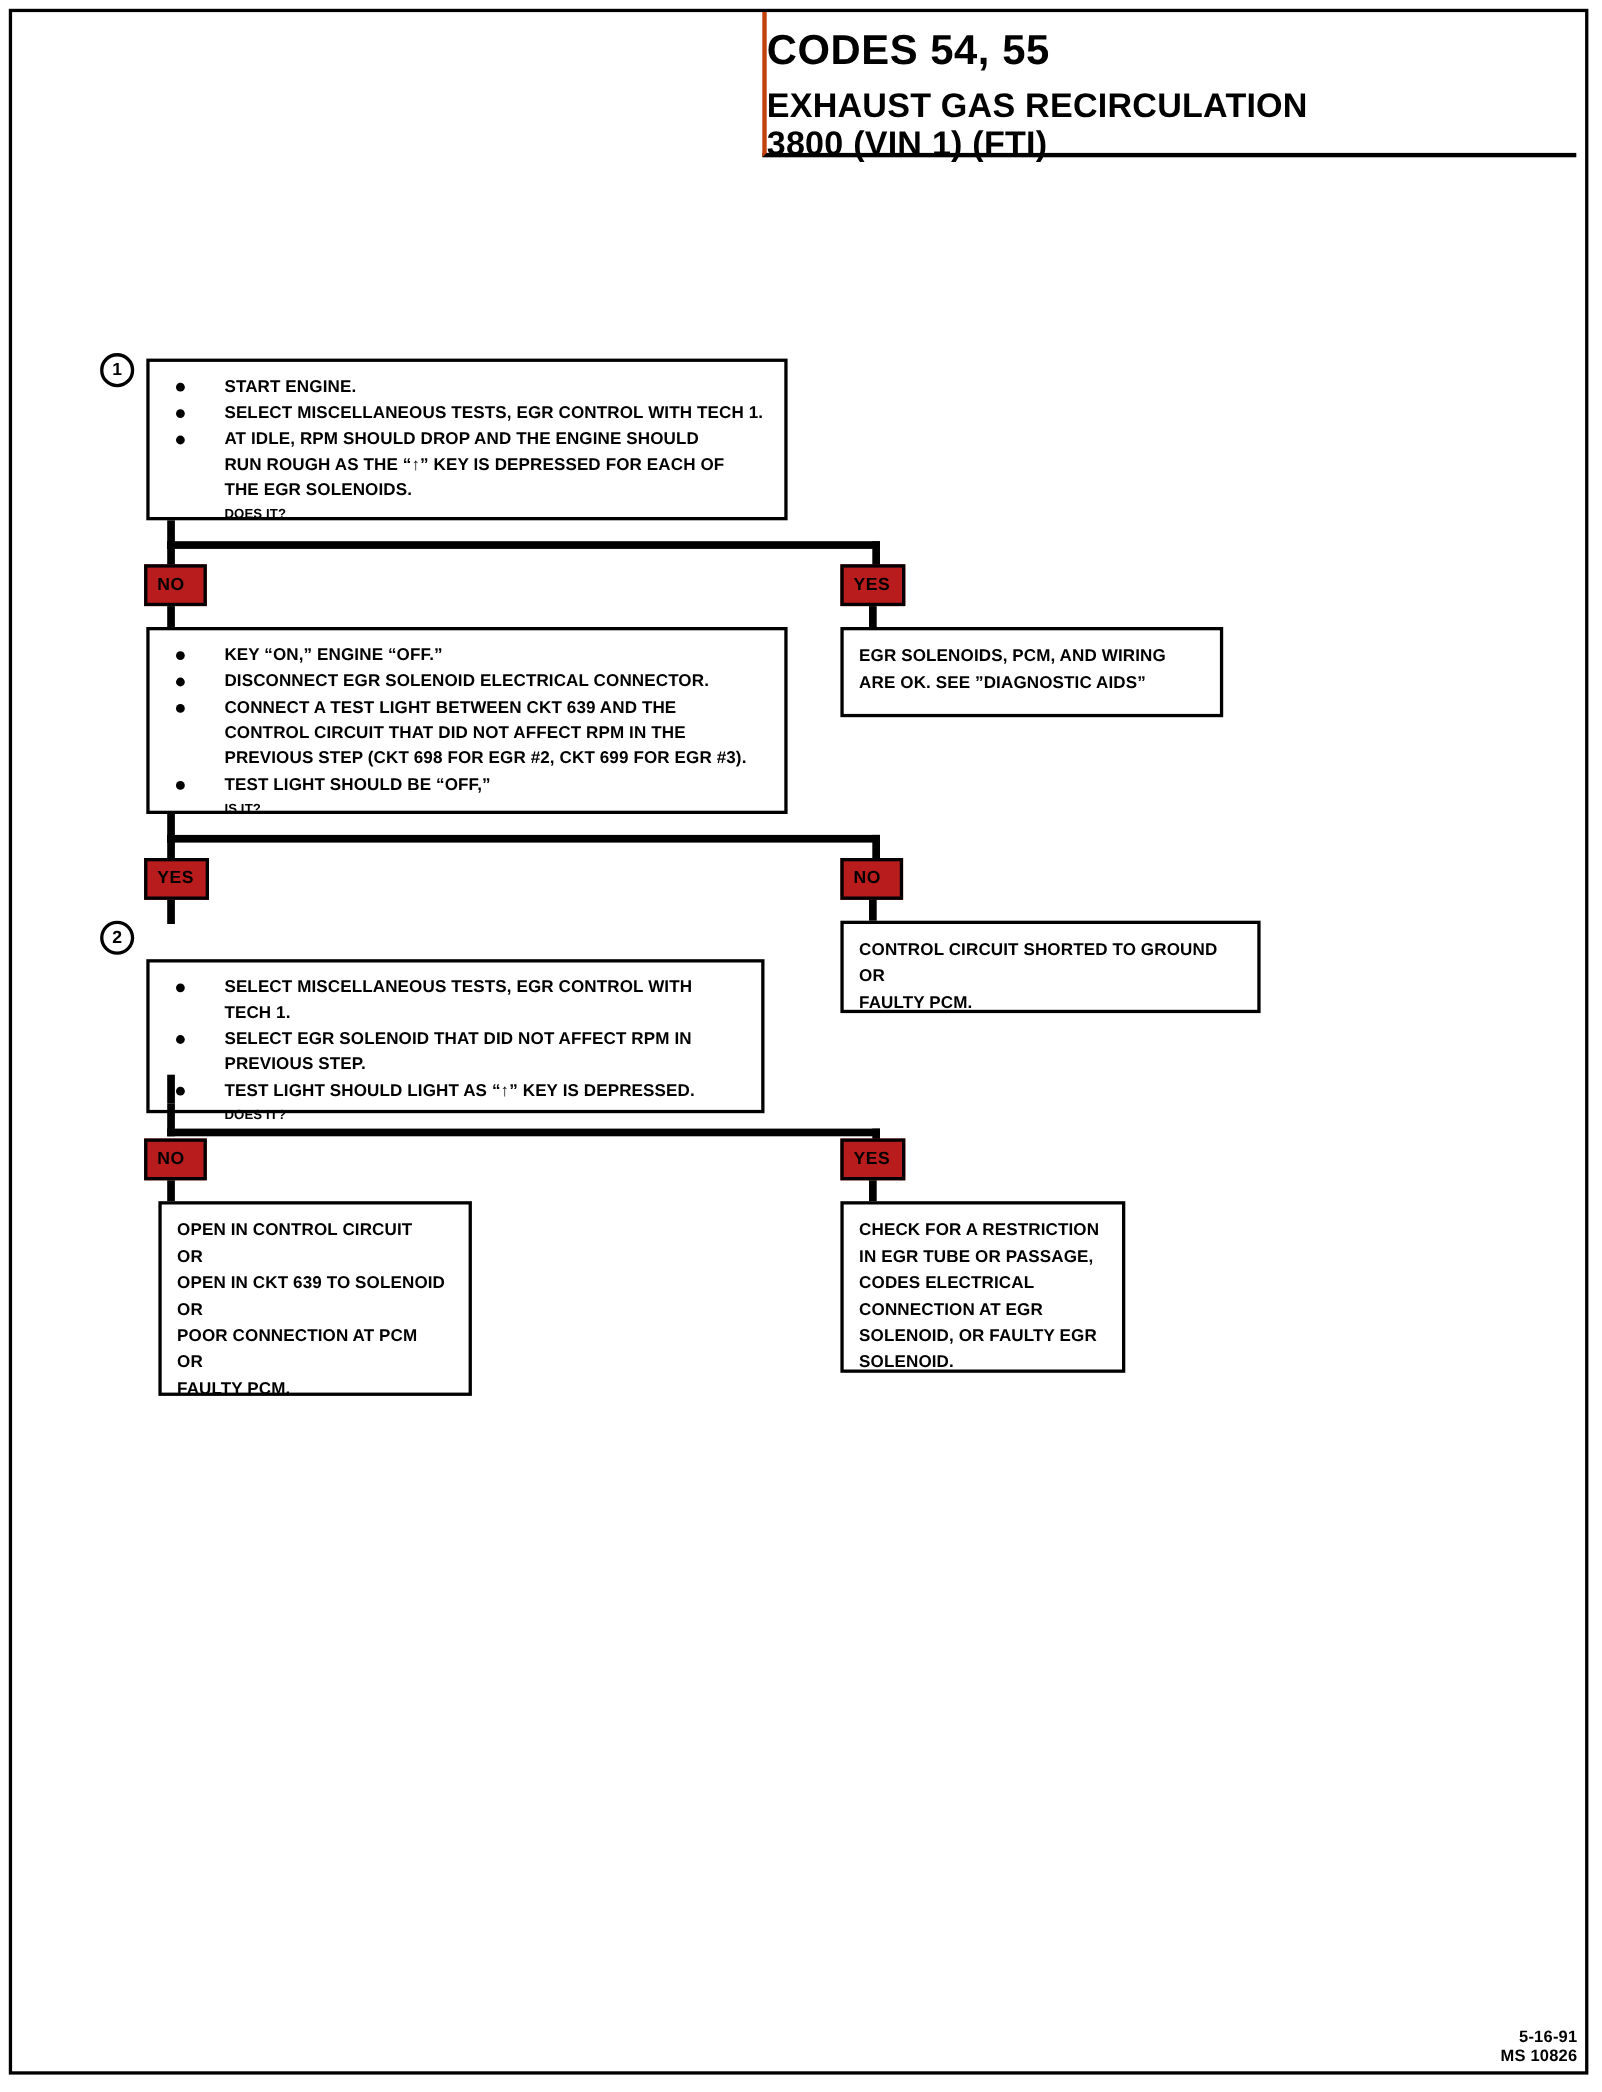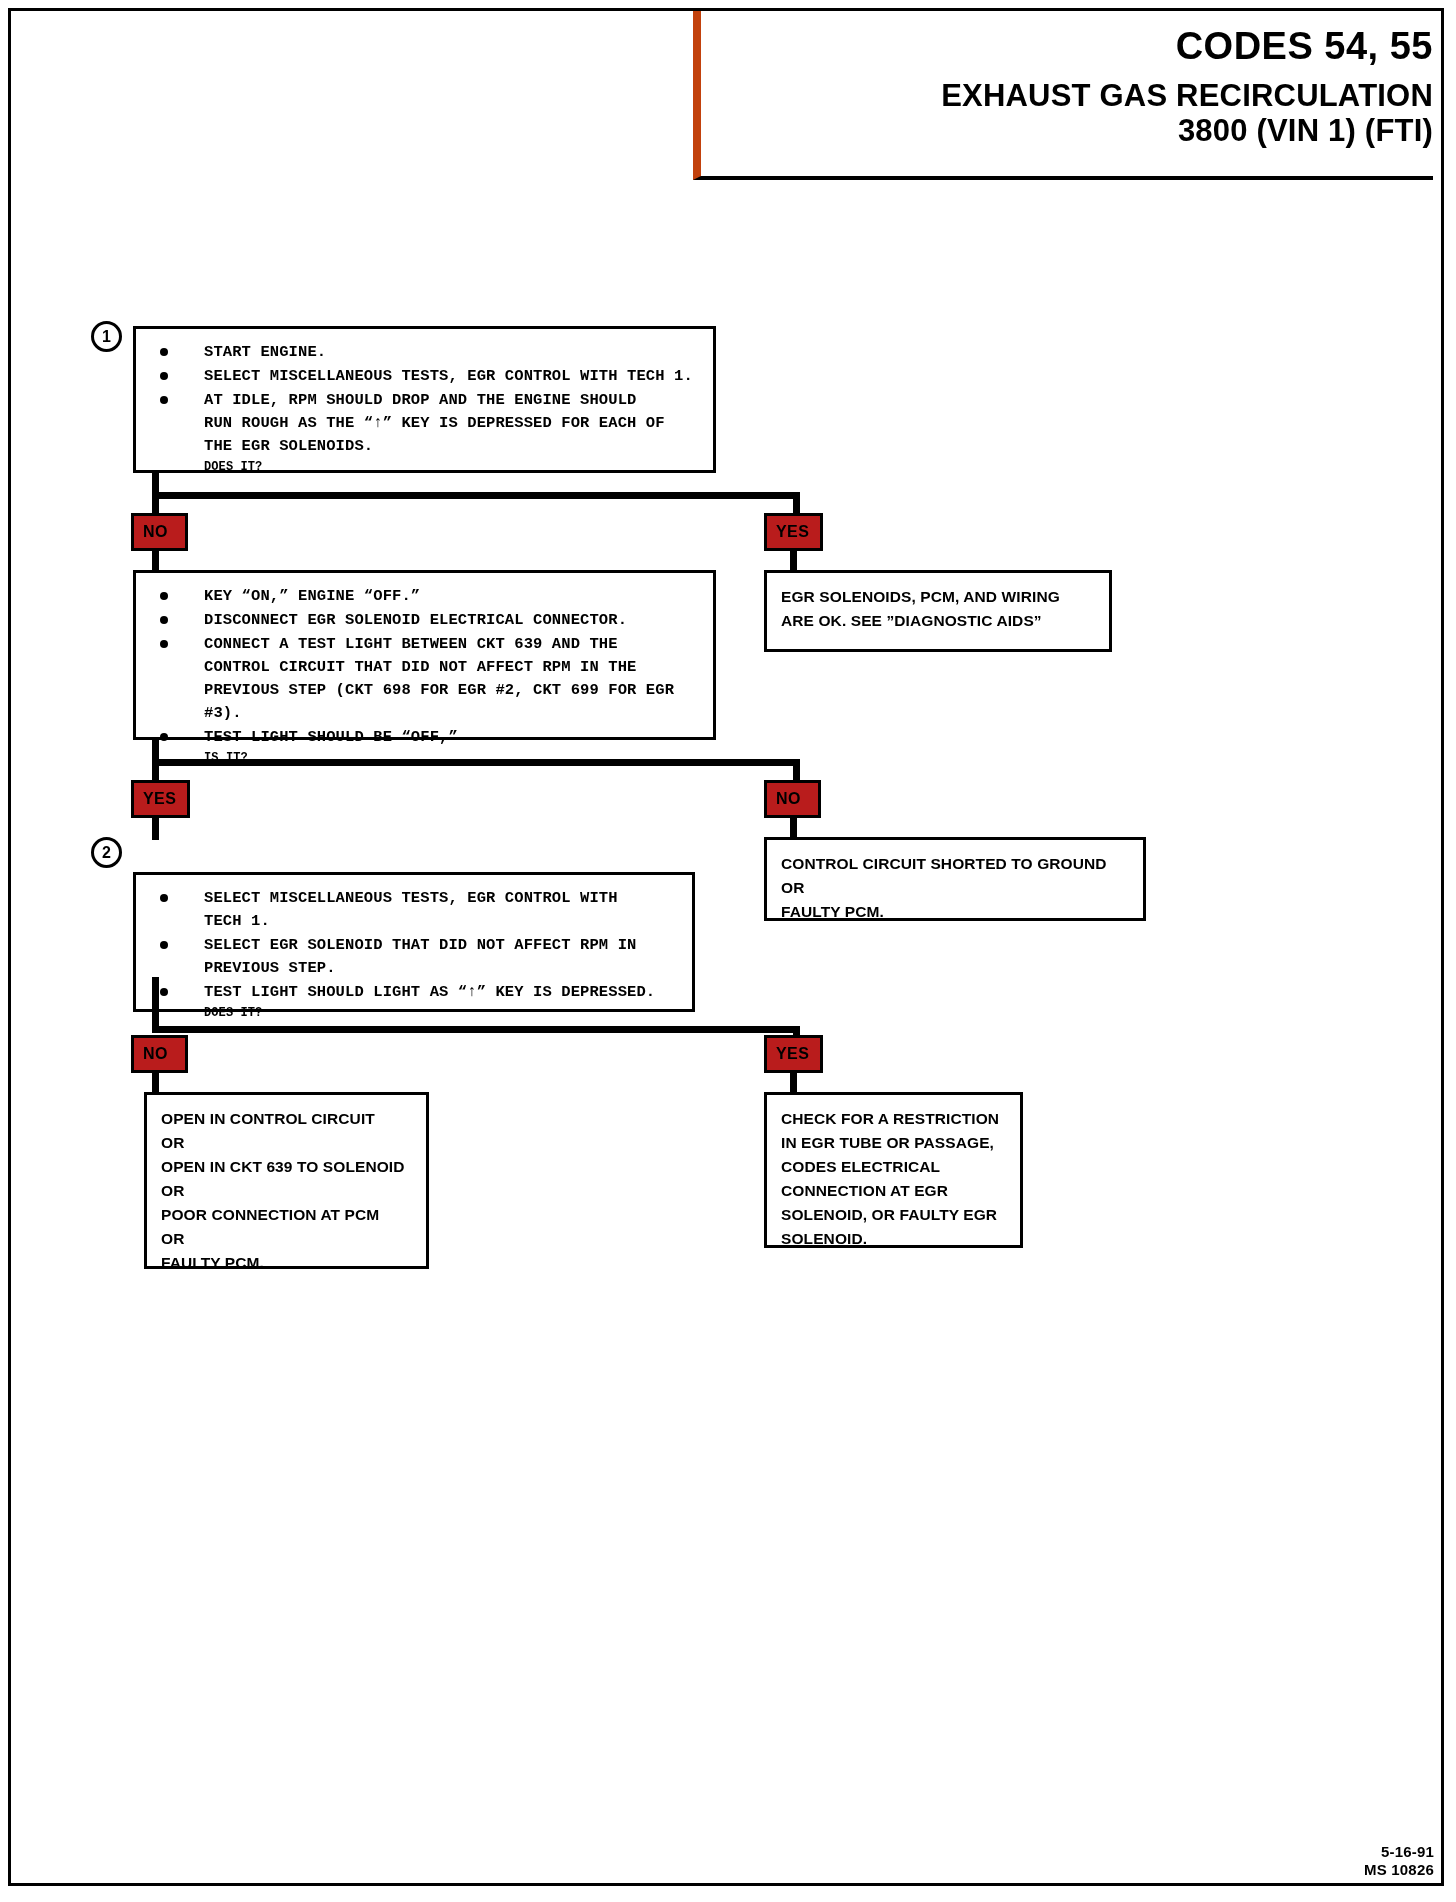--- a/index.html
+++ b/index.html
@@ -25,25 +25,25 @@
     border: 3px solid #000;
     box-sizing: border-box;
   }
 
   
   #title-block {
     position: absolute;
     left: 693px;
     top: 11px;
     width: 740px;
-    height: 169px;
-    border-left: 8px solid #c2410c;
+    height: 132px;
+    border-left: 4px solid #c2410c;
     border-bottom: 4px solid #000;
     box-sizing: border-box;
-    text-align: right;
+    text-align: left;
     padding-top: 16px;
   }
   #title-codes {
     font-size: 38px;
     font-weight: bold;
     letter-spacing: 0.5px;
     line-height: 1.0;
     margin-bottom: 14px;
   }
   .title-sub {
@@ -55,21 +55,20 @@
 
   
   .fbox {
     position: absolute;
     border: 3px solid #000;
     box-sizing: border-box;
     background: #fff;
   }
   .fbox .inner {
     padding: 12px 10px 24px 10px;
-    font-family: Liberation Mono, monospace;
   }
 
   
   ul.bl {
     list-style: none;
     margin: 0;
     padding: 0;
   }
   ul.bl > li {
     position: relative;

